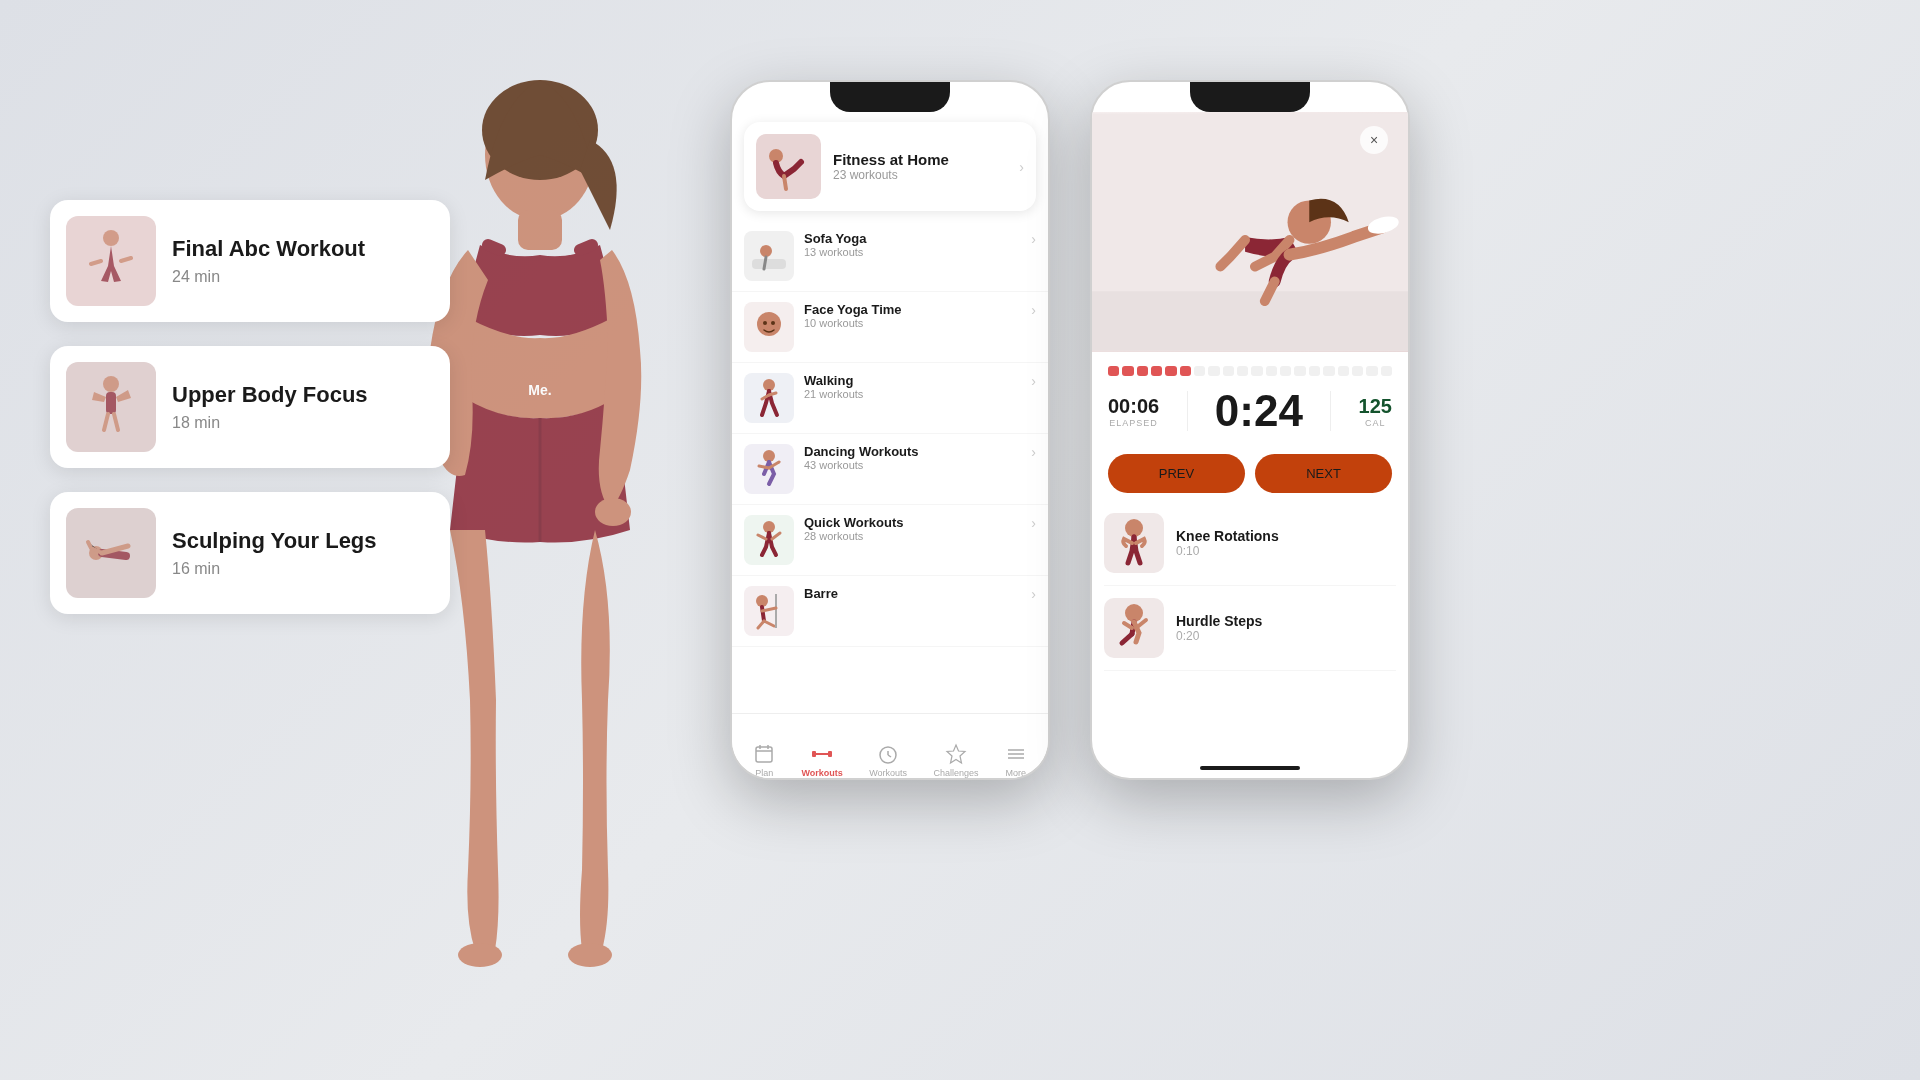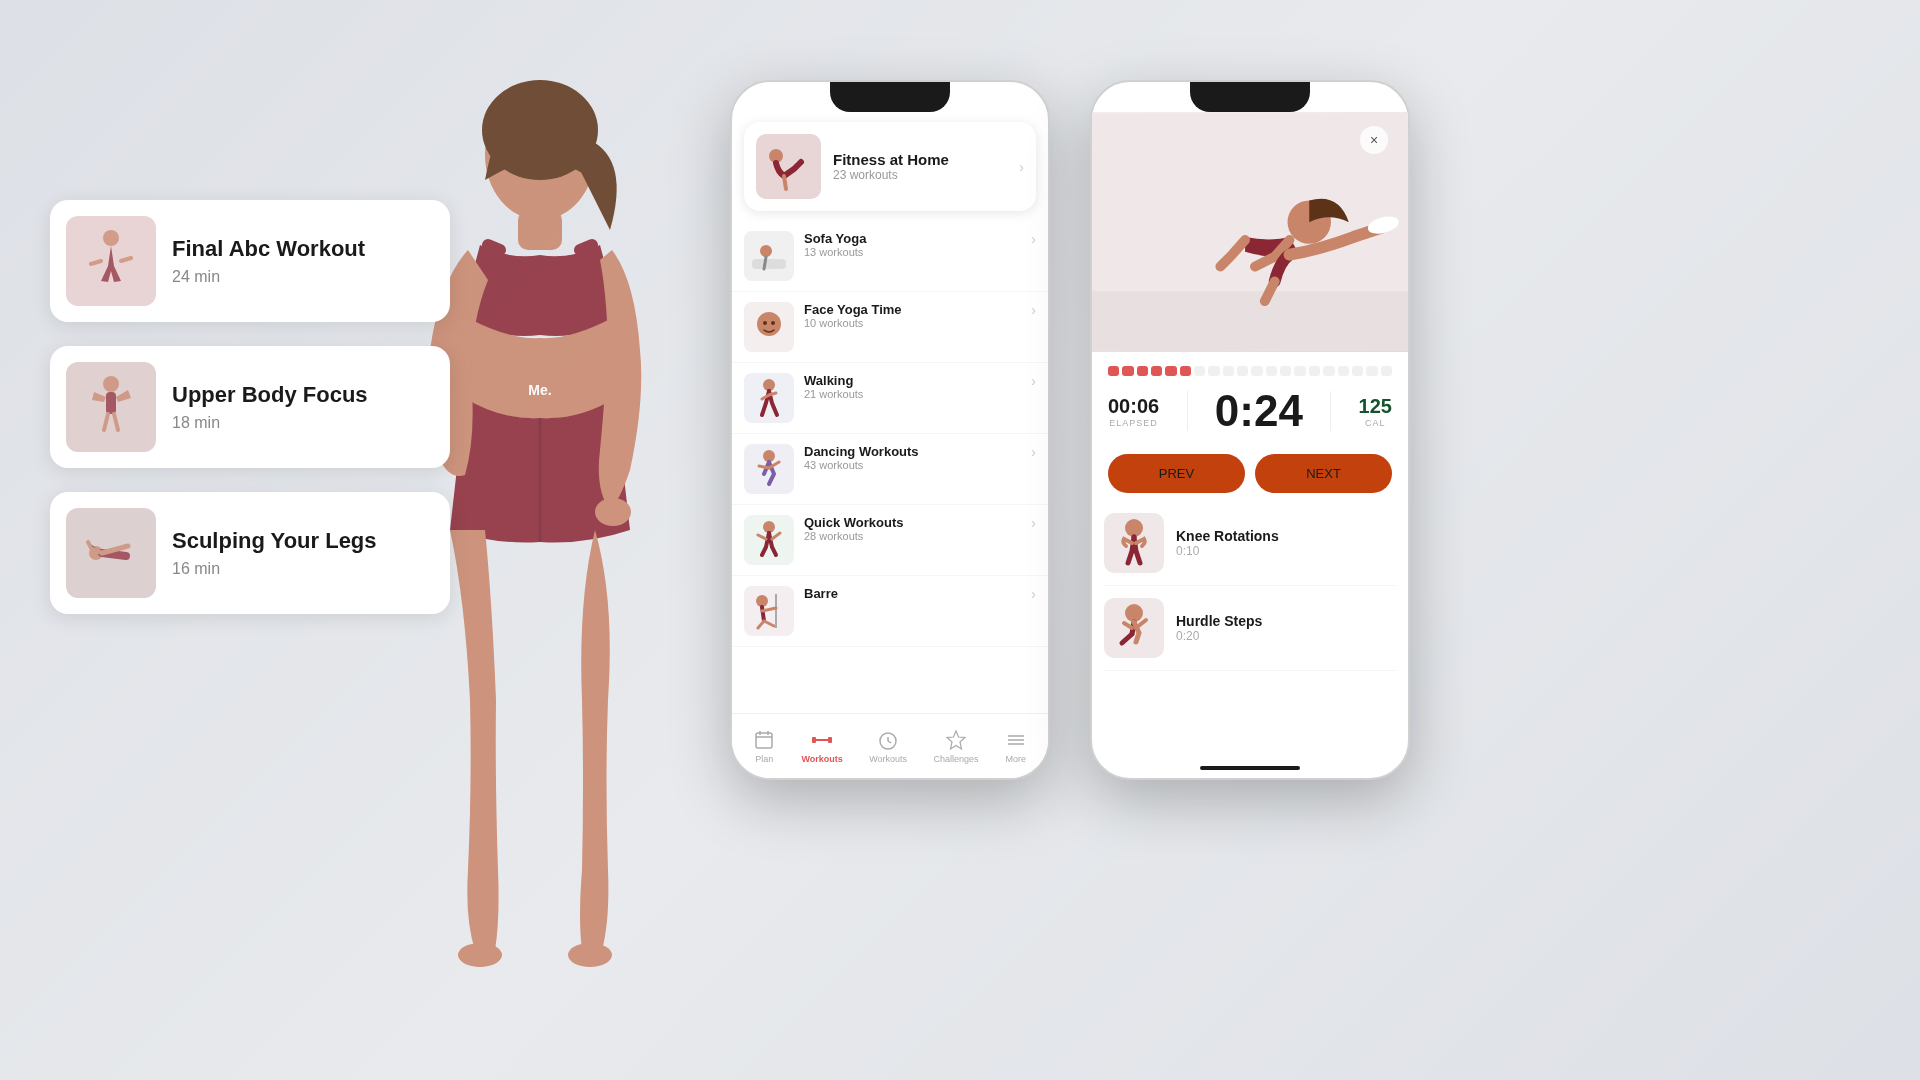--- a/index.html
+++ b/index.html
@@ -654,21 +654,21 @@
         </div>
         <div class="list-item-info">
           <h4>Barre</h4>
           <p></p>
         </div>
         <span class="chevron">›</span>
       </div>
 
     </div>
 
-    <div class="bottom-nav" style="position:relative;margin-top:auto;">
+    <div class="bottom-nav" style="position:relative;margin-top:auto;align-items:flex-end;">
       <div class="nav-item">
         <div class="nav-icon">
           <svg viewBox="0 0 22 22" fill="none" xmlns="http://www.w3.org/2000/svg">
             <rect x="3" y="4" width="16" height="15" rx="2" stroke="#aaa" stroke-width="1.5"></rect>
             <line x1="3" y1="8" x2="19" y2="8" stroke="#aaa" stroke-width="1.5"></line>
             <line x1="7" y1="2" x2="7" y2="6" stroke="#aaa" stroke-width="1.5"></line>
             <line x1="15" y1="2" x2="15" y2="6" stroke="#aaa" stroke-width="1.5"></line>
           </svg>
         </div>
         <span>Plan</span>

